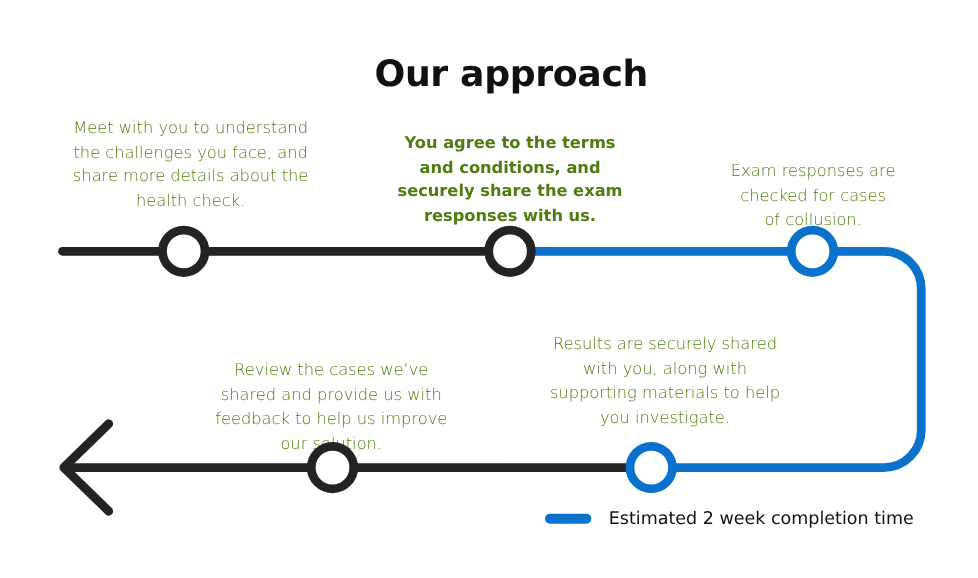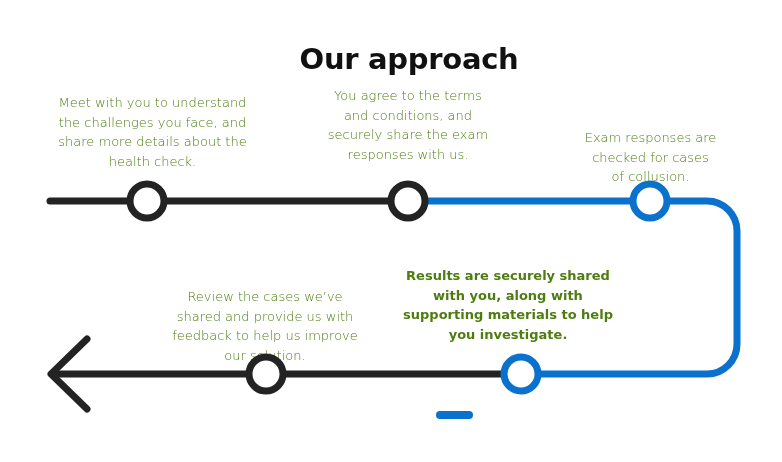--- a/index.html
+++ b/index.html
@@ -32,23 +32,23 @@
       text-align: center;
       font-family: "DejaVu Sans", sans-serif;
       font-size: 13px;
       line-height: 19.5px;
       color: #4d7c0f;
       font-weight: 300;
       white-space: pre-line;
       margin: 0;
     }
     #step1 { left: 30px;  top: 93px;  width: 245px; }
-    #step2 { left: 300px; top: 86px;  width: 216px; }
+    #step2 { left: 300px; top: 105px;  width: 216px; font-weight: bold; }
     #step3 { left: 548px; top: 128px; width: 205px; }
-    #step4 { left: 388px; top: 266px; width: 240px; font-weight: bold; }
+    #step4 { left: 412px; top: 266px; width: 240px; }
     #step5 { left: 140px; top: 266px; width: 250px; margin-top: 21px; }
 
     svg.flow {
       position: absolute;
       left: 0;
       top: 0;
     }
     .legend {
       position: absolute;
       left: 436px;
@@ -107,13 +107,14 @@
 
   <circle cx="147" cy="201" r="17" fill="#ffffff" stroke="#232323" stroke-width="7"></circle>
   <circle cx="408" cy="201" r="17" fill="#ffffff" stroke="#232323" stroke-width="7"></circle>
   <circle cx="650" cy="201" r="17" fill="#ffffff" stroke="#0A72CC" stroke-width="7"></circle>
   <circle cx="521" cy="374" r="17" fill="#ffffff" stroke="#0A72CC" stroke-width="7"></circle>
   <circle cx="266" cy="374" r="17" fill="#ffffff" stroke="#232323" stroke-width="7"></circle>
 </svg>
 
 <div class="legend">
   <span class="legend-swatch" style="background:#0A72CC;"></span>
+  <span class="legend-label">Estimated 2 week completion time</span>
 </div>
 
 </body></html>

